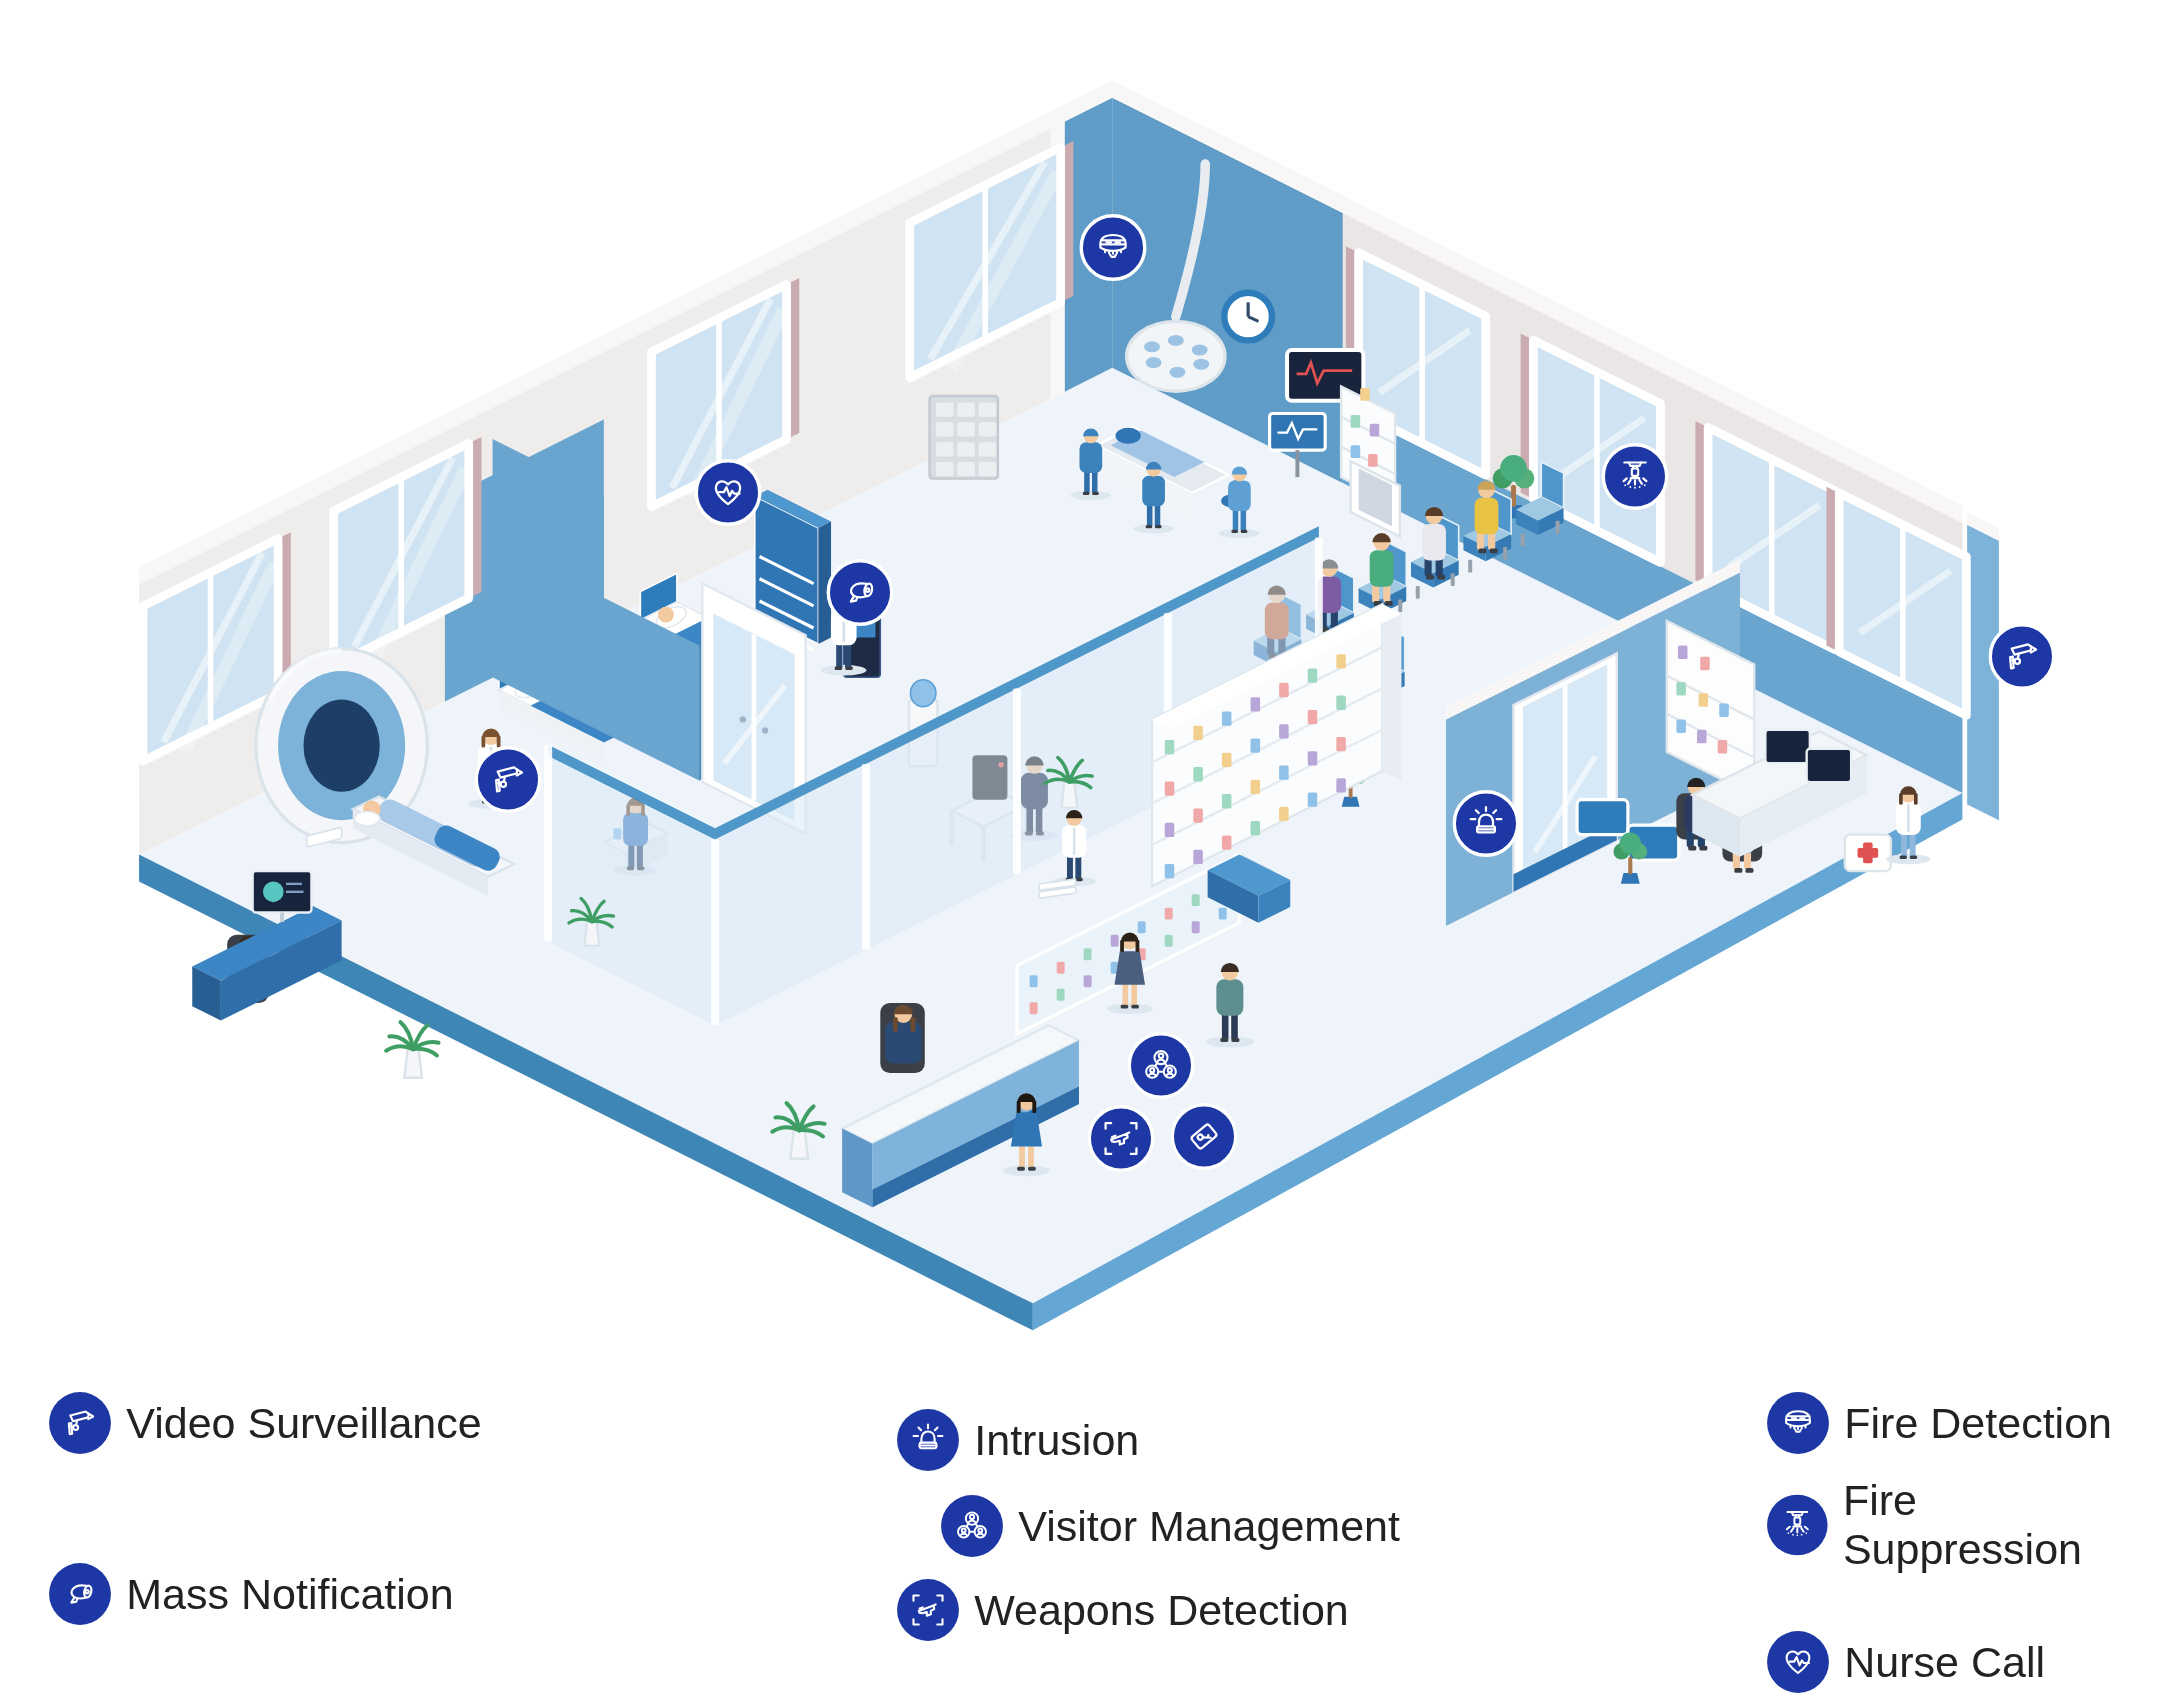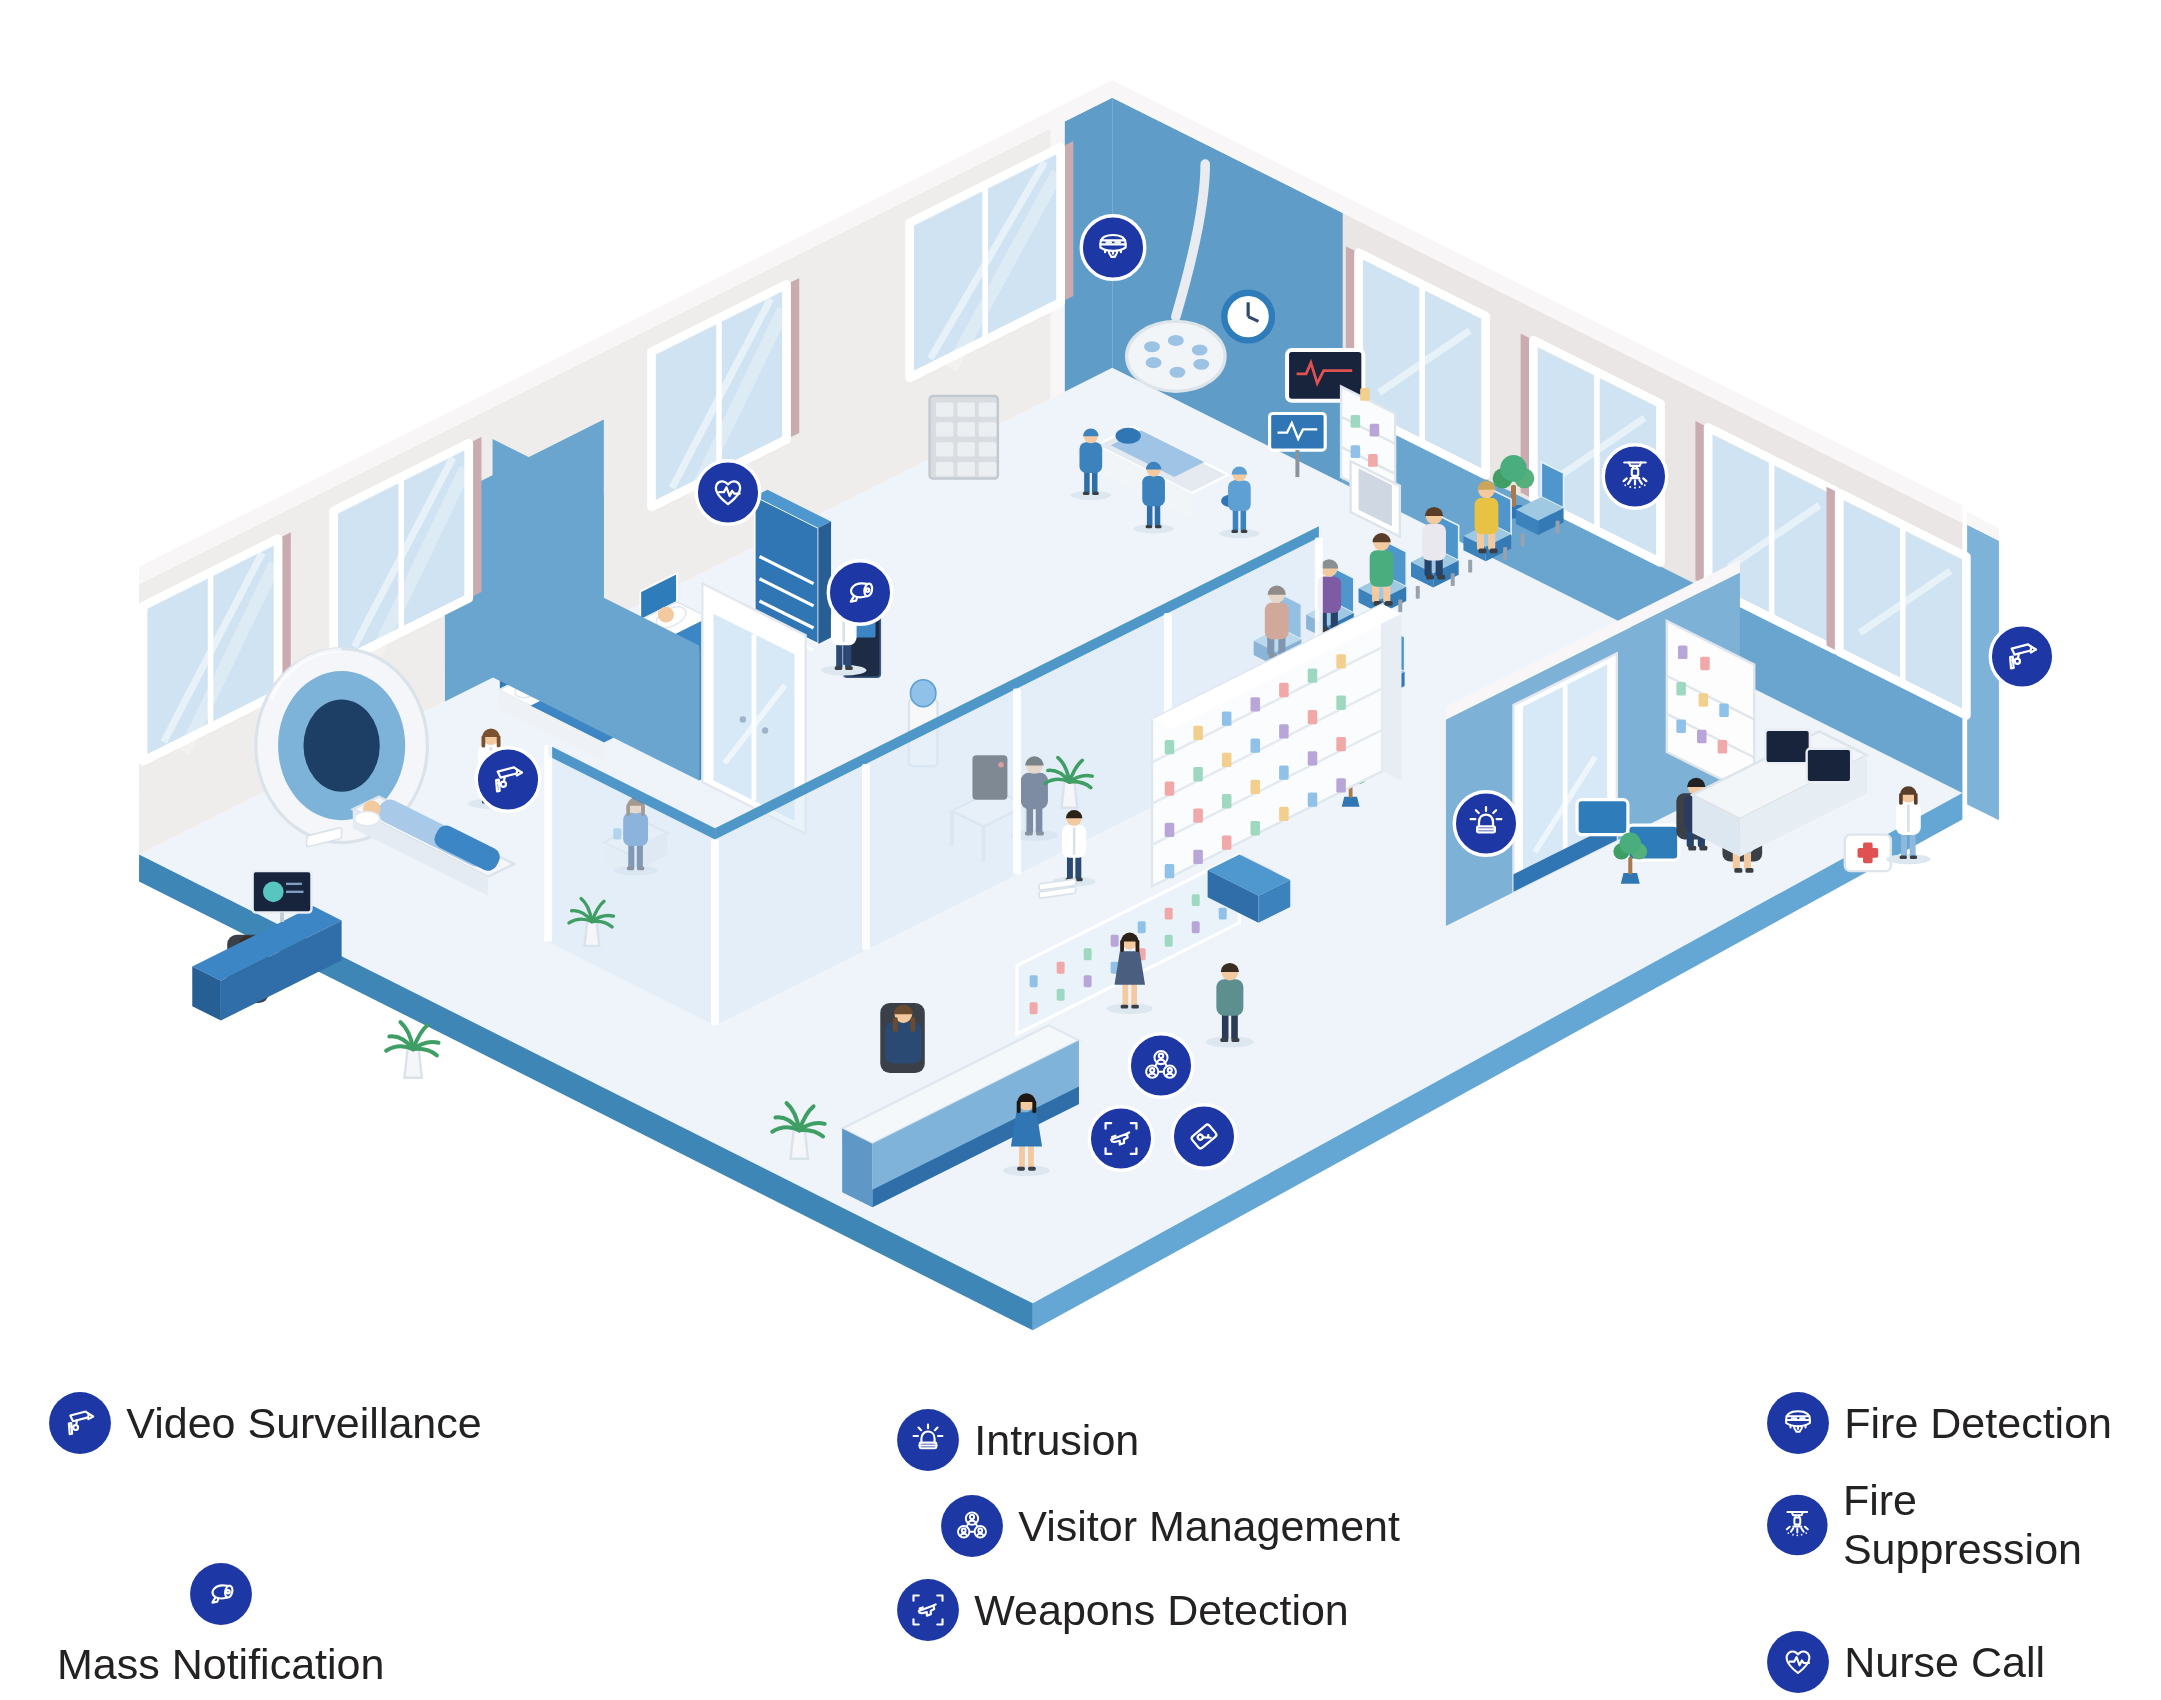--- a/index.html
+++ b/index.html
@@ -742,21 +742,21 @@
   <div class="legend" id="legendLayer">
       <div class="legend-item" style="left: 48px; top: 1391px;">
         <svg viewBox="0 0 48 48" width="64" height="64">
     <circle cx="24" cy="24" r="23.2" fill="#1d37a5"></circle>
     <g transform="translate(24 24) scale(0.66) translate(-24 -24)">
             <use href="#i-cctv-camera"></use>
           </g>
         </svg>
         <span class="legend-label">Video Surveillance</span>
       </div>
-      <div class="legend-item" style="left: 57px; top: 1562px; flex-direction: column;">
+      <div class="legend-item" style="left: 48px; top: 1562px;">
         <svg viewBox="0 0 48 48" width="64" height="64">
     <circle cx="24" cy="24" r="23.2" fill="#1d37a5"></circle>
     <g transform="translate(24 24) scale(0.66) translate(-24 -24)">
             <use href="#i-megaphone"></use>
           </g>
         </svg>
         <span class="legend-label">Mass Notification</span>
       </div>
       <div class="legend-item" style="left: 896px; top: 1408px;">
         <svg viewBox="0 0 48 48" width="64" height="64">

